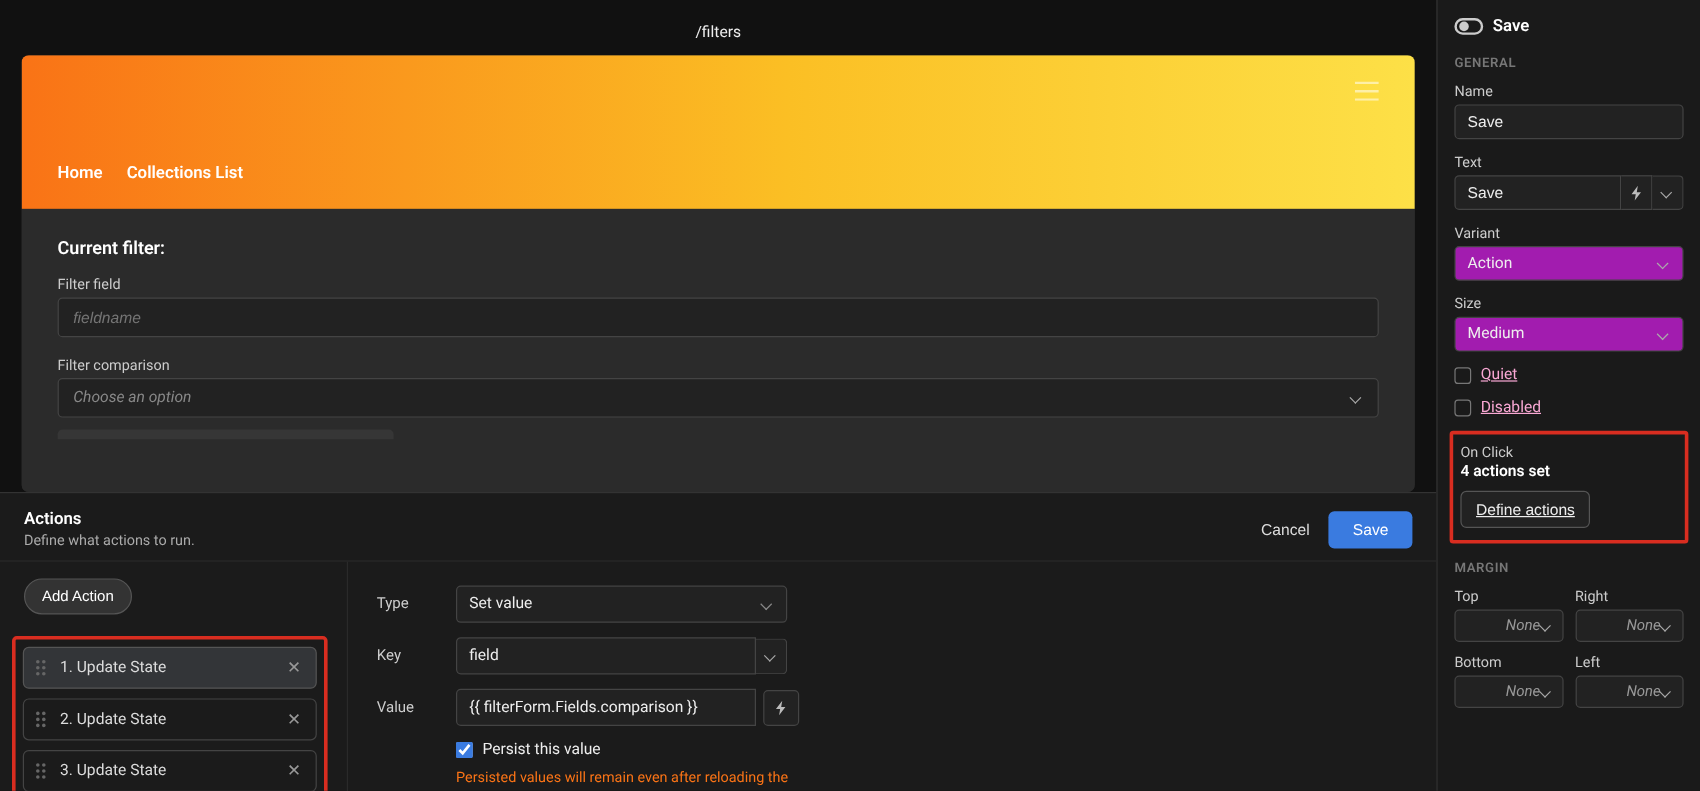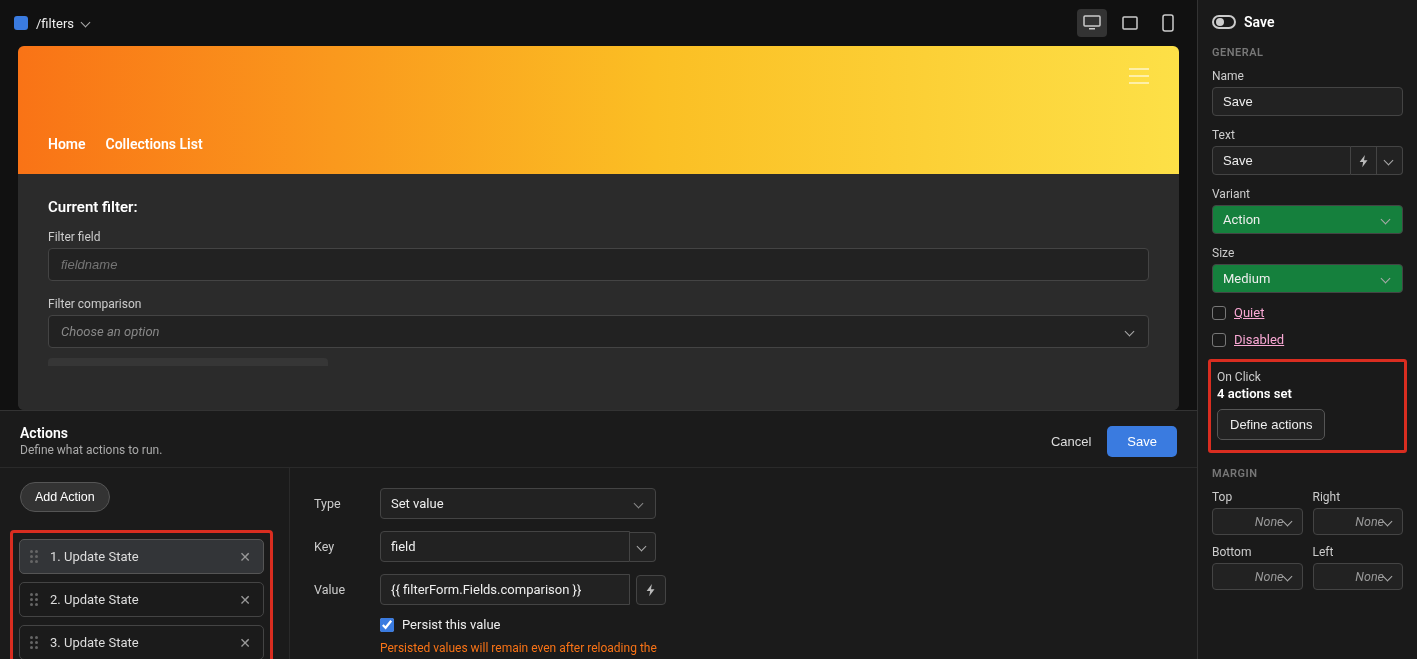--- a/index.html
+++ b/index.html
@@ -31,20 +31,21 @@
     padding: 14px 10px;
     overflow-y: auto;
   }
   
   .topbar {
     height: 46px;
     display: flex;
     align-items: center;
     padding: 12px 14px;
     gap: 8px;
+    flex-direction: column;
   }
   .breadcrumb-dash {
     width: 14px; height: 14px;
     border-radius: 3px;
     background: #3a7be0;
   }
   .breadcrumb-path { color: #eee; font-size: 13px; }
   .chevron-down {
     width: 10px; height: 10px;
     display: inline-block;
@@ -259,37 +260,37 @@
     padding:6px 10px; color:#eee; font-size:13px;
   }
   .insp-input-row { display:flex; }
   .insp-input-row .insp-input { flex:1; border-radius:4px 0 0 4px; }
   .insp-input-row .mini-btn {
     width:26px; background:#222; border:1px solid #444; border-left:none;
     display:flex;align-items:center;justify-content:center;
   }
   .insp-input-row .mini-btn:last-child { border-radius:0 4px 4px 0; }
   .insp-select {
-    width:100%; background:#15803d; border:1px solid #444; border-radius:4px;
+    width:100%; background:#a21caf; border:1px solid #444; border-radius:4px;
     padding:6px 10px; color:#eee; font-size:13px;
     display:flex; justify-content:space-between; align-items:center;
   }
   .insp-check { display:flex; align-items:center; gap:8px; margin:4px 4px 12px; }
   .insp-check .cbox {
     width:14px; height:14px; border:1.5px solid #777; border-radius:3px;
   }
   .insp-check label { color:#f9a8d4; font-size:13px;text-decoration:underline; }
   .onclick-box {
     border:3px solid #d92d20; border-radius:3px;
     padding:8px 6px 10px; margin:0 0 14px;
   }
   .onclick-status { color:#fff; font-size:13px; font-weight:600; margin:2px 0 8px; }
   .define-btn {
     background:#222; border:1px solid #555; color:#eee;
-    padding:7px 12px; border-radius:5px; font-size:13px; cursor:pointer;
+    padding:7px 12px; border-radius:5px; font-size:13px; cursor:pointer;text-decoration:underline;
   }
   .margin-grid { display:flex; gap:10px; padding:0 4px; margin-bottom:10px;}
   .margin-grid > div { flex:1; }
   .margin-sel {
     width:100%; background:#222; border:1px solid #444; border-radius:4px;
     padding:5px 8px; color:#999; font-size:12.5px; font-style:italic;
     display:flex; justify-content:flex-end; align-items:center;
   }
   svg { display:block; }
 </style>

